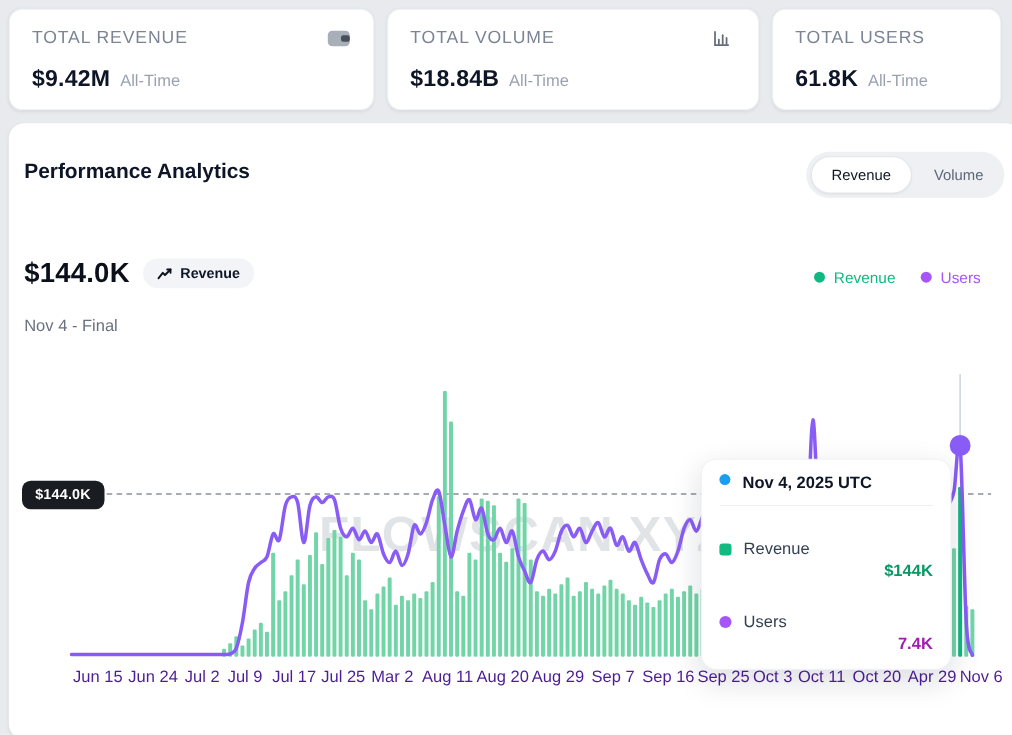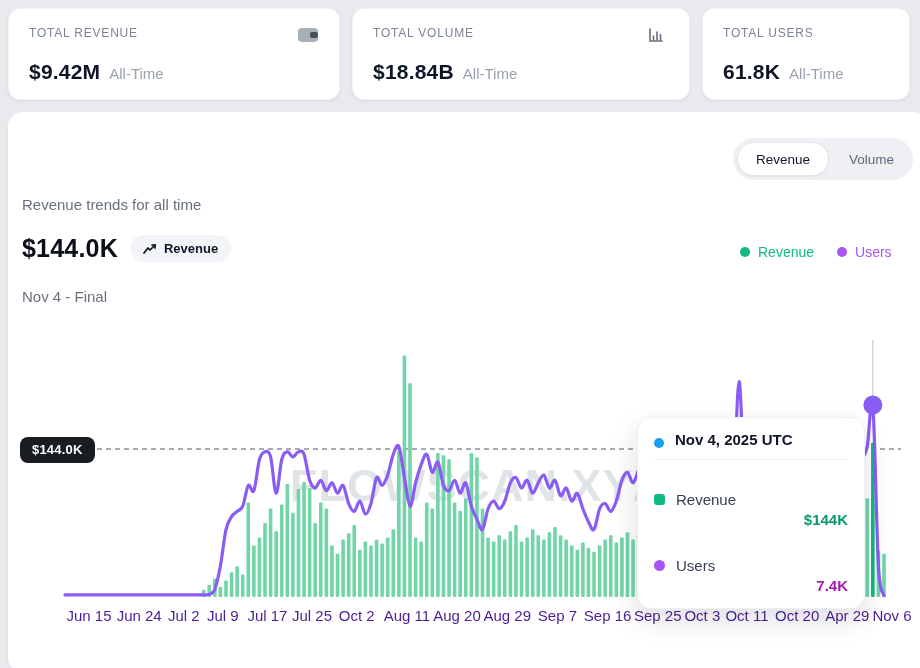--- a/index.html
+++ b/index.html
@@ -14,21 +14,21 @@
   .stat-card {
     position:absolute; top:8px; height:92px;
     background:#ffffff; border-radius:12px;
     border:1px solid #f1f3f5;
     box-shadow:0 1px 3px rgba(16,24,40,.07);
     padding:17px 20px 15px 20px;
     display:flex; flex-direction:column; justify-content:space-between;
   }
   .stat-card .top-row { display:flex; justify-content:space-between; align-items:flex-start; }
   .stat-label {
-    font-size:12px; letter-spacing:.8px; color:#7b8494; font-weight:500;
+    font-size:16px; letter-spacing:.8px; color:#7b8494; font-weight:500;
     text-transform:uppercase;
   }
   .stat-value-row { display:flex; align-items:baseline; gap:9px; }
   .stat-value { font-size:21px; font-weight:700; color:#0d1526; letter-spacing:.2px;}
   .stat-period { font-size:15px; color:#9aa2b1; }
   .card-icon { width:22px; height:18px; flex:none; }
 
   
   .panel {
     position:absolute; left:8px; top:112px; width:920px; height:560px;
@@ -83,21 +83,21 @@
   .x-labels { position:absolute; left:0; top:495px; width:920px; height:20px; z-index:2; }
   .x-label { position:absolute; width:70px; text-align:center; font-size:15px; color:#4c1d95; }
 
   
   .tooltip {
     position:absolute; left:629px; top:305px; width:228px; z-index:4;
     background:#ffffff; border-radius:14px; border:1px solid #f0f1f4;
     box-shadow:0 10px 28px rgba(16,24,40,.14);
     padding:13px 16px 14px 16px;
   }
-  .tooltip-title-row { display:flex; align-items:flex-end; gap:11px; }
+  .tooltip-title-row { display:flex; align-items:flex-start; gap:11px; }
   .tooltip-title { font-size:15px; font-weight:700; color:#0d1526; }
   .tooltip-dot { width:10px; height:10px; border-radius:50%; flex:none; }
   .tooltip-divider { height:1px; background:#eef0f3; margin:11px 0 11px 0; }
   .tooltip-row { display:flex; align-items:center; gap:11px; margin-top:9px; font-size:15px; color:#344054; }
   .tooltip-swatch-square { width:11px; height:11px; border-radius:3px; flex:none; }
   .tooltip-row-value { margin-left:auto; font-weight:700;margin-top:40px; }
 </style>
 </head>
 <body>
 
@@ -140,21 +140,21 @@
     <span class="stat-label">TOTAL USERS</span>
   </div>
   <div class="stat-value-row">
     <span class="stat-value">61.8K</span>
     <span class="stat-period">All-Time</span>
   </div>
 </div>
 
 <div class="panel">
 
-  <div class="panel-subtitle">Revenue trends for all time</div>
+  <div class="panel-title">Performance Analytics</div>
 
   <div class="toggle">
     <button class="toggle-option active">Revenue</button>
     <button class="toggle-option">Volume</button>
   </div>
 
   <div class="headline-row">
     <span class="headline-value">$144.0K</span>
     <span class="headline-badge">
       <span style="display:flex;">
@@ -311,21 +311,21 @@
       <circle cx="864.8472222222223" cy="65" r="9.5" fill="#8a5cf6"></circle>
     </svg>
   <div class="threshold-pill">$144.0K</div>
   <div class="x-labels">
       <span class="x-label" style="left: 46px;">Jun 15</span>
       <span class="x-label" style="left: 96.1875px;">Jun 24</span>
       <span class="x-label" style="left: 140.799px;">Jul 2</span>
       <span class="x-label" style="left: 179.833px;">Jul 9</span>
       <span class="x-label" style="left: 224.444px;">Jul 17</span>
       <span class="x-label" style="left: 269.056px;">Jul 25</span>
-      <span class="x-label" style="left: 313.667px;">Oct 2</span>
+      <span class="x-label" style="left: 313.667px;">Mar 2</span>
       <span class="x-label" style="left: 363.854px;">Aug 11</span>
       <span class="x-label" style="left: 414.042px;">Aug 20</span>
       <span class="x-label" style="left: 464.229px;">Aug 29</span>
       <span class="x-label" style="left: 514.417px;">Sep 7</span>
       <span class="x-label" style="left: 564.604px;">Sep 16</span>
       <span class="x-label" style="left: 614.792px;">Sep 25</span>
       <span class="x-label" style="left: 659.403px;">Oct 3</span>
       <span class="x-label" style="left: 704.014px;">Oct 11</span>
       <span class="x-label" style="left: 754.201px;">Oct 20</span>
       <span class="x-label" style="left: 804.389px;">Apr 29</span>

